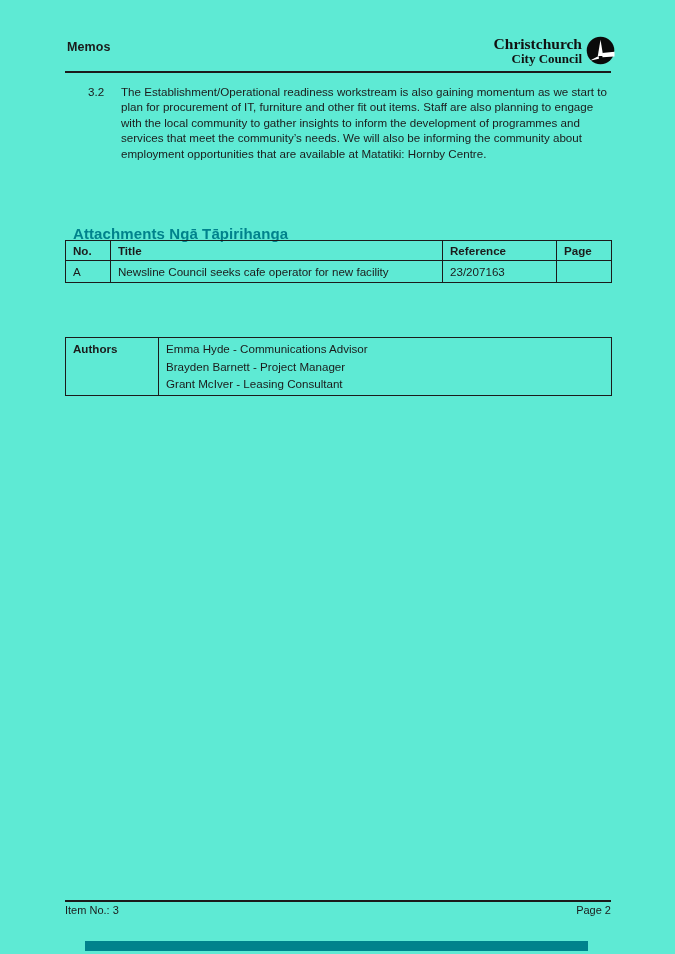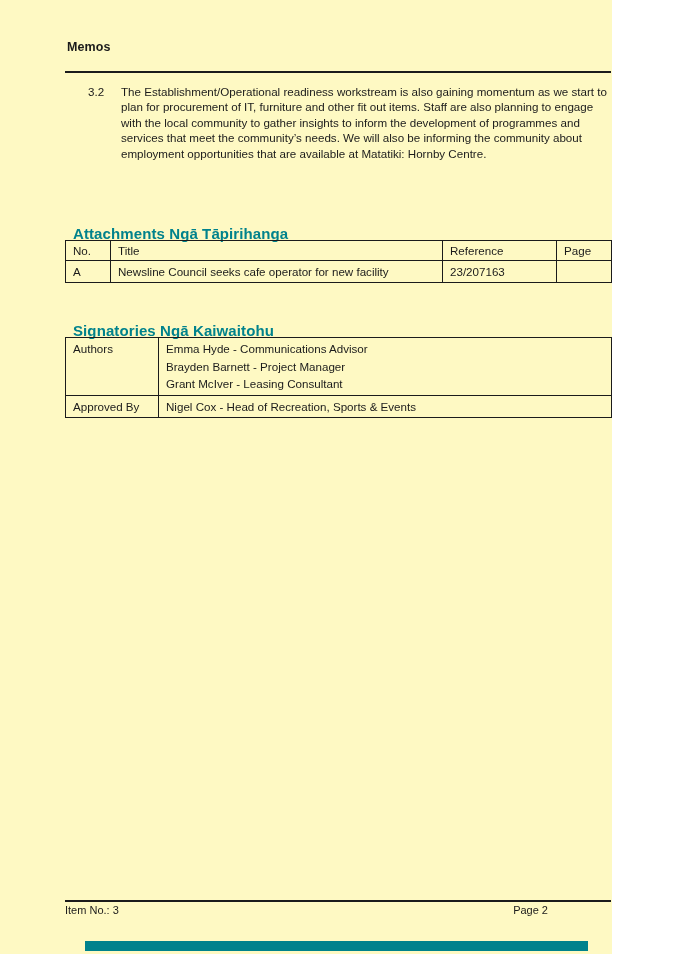--- a/index.html
+++ b/index.html
@@ -1,17 +1,17 @@
 <!DOCTYPE html>
 <html style="--teal: #00828C;"><head>
 <meta charset="utf-8">
 <style>
   html,body { margin:0; padding:0; background:#ffffff; }
   .page {
-    position:relative; width:612px; height:954px; background:#fef9c3;
+    position:relative; width:675px; height:954px; background:#5eead4;
     font-family:"Liberation Sans","DejaVu Sans",sans-serif; color:#1b1b1b;
     overflow:hidden;
   }
   
   .header-title { position:absolute; left:67px; top:40px; font-size:12.5px; font-weight:bold; letter-spacing:.1px; }
   .logo { position:absolute; top:36px; right:60px; display:flex; align-items:center; }
   .logo-text { text-align:right; font-family:"Liberation Serif","DejaVu Serif",serif; font-weight:bold; color:#111; line-height:1.02; margin-right:4px; }
   .logo-line1 { font-size:15.5px; }
   .logo-line2 { font-size:13px; }
   .emblem svg { width:29px; height:29px; display:block; }
@@ -23,21 +23,21 @@
   .clause-text { margin-left:33px; text-align:left; }
 
   
   .section-heading { position:absolute; left:65px; margin:8px; font-size:15px; font-weight:bold; color:var(--teal,#00828C); letter-spacing:.1px; }
   .attachments-heading { top:217px; }
   .signatories-heading { top:314px; }
 
   
   table { position:absolute; left:65px; width:546px; border-collapse:collapse; font-size:11.6px; color:#1b1b1b; table-layout:fixed; }
   th, td { border:1px solid #1b1b1b; padding:2px 7px; text-align:left; vertical-align:top; font-weight:normal; line-height:15px; }
-  th { font-weight:normal;margin-top:16px; }
+  th { font-weight:bold;margin-top:16px; }
   .attachments-table { top:240px; }
   .attachments-table col:nth-child(1){ width:45px; }
   .attachments-table col:nth-child(2){ width:332px; }
   .attachments-table col:nth-child(3){ width:114px; }
   .attachments-table col:nth-child(4){ width:55px; }
   .attachments-table td { padding-top:3px; padding-bottom:3px; }
 
   .signatories-table { top:337px; }
   .signatories-table col:nth-child(1){ width:93px; }
   .signatories-table col:nth-child(2){ width:453px; }
@@ -52,20 +52,34 @@
   
   .bottom-band { position:absolute; left:85px; top:941px; width:503px; height:10px; background:var(--teal,#00828C); }
 </style>
 </head>
 <body>
 
 <div class="page">
 
   <span class="header-title">Memos</span>
 
+  <div class="logo">
+    <div class="logo-text">
+      <div class="logo-line1">Christchurch</div>
+      <div class="logo-line2">City Council</div>
+    </div>
+    <span class="emblem">
+      <svg viewBox="0 0 28 28" aria-hidden="true">
+        <circle cx="14" cy="14" r="13.3" fill="#0a0a0a"></circle>
+        <polygon points="14,3.5 11.4,19.2 16.6,19.2" fill="#ffffff"></polygon>
+        <polygon points="15.6,16.4 27.5,15.2 27.5,19.8 15.9,20.4" fill="#ffffff"></polygon>
+        <polygon points="12.2,19.2 3.5,23.8 12.5,21.9" fill="#ffffff"></polygon>
+      </svg>
+    </span>
+  </div>
 
   <div class="header-rule"></div>
 
   <div class="clause">
     <span class="clause-num">3.2</span>
     <div class="clause-text">The Establishment/Operational readiness workstream is also gaining momentum as we start to plan for procurement of IT, furniture and other fit out items. Staff are also planning to engage with the local community to gather insights to inform the development of programmes and services that meet the community’s needs. We will also be informing the community about employment opportunities that are available at Matatiki: Hornby Centre.</div>
   </div>
 
   <h2 class="section-heading attachments-heading">Attachments Ngā Tāpirihanga</h2>
 
@@ -87,42 +101,35 @@
     <tbody>
       <tr>
         <td>A</td>
         <td>Newsline Council seeks cafe operator for new facility</td>
         <td>23/207163</td>
         <td></td>
       </tr>
     </tbody>
   </table>
 
-  <h2 class="section-heading signatories-heading">Signatories Ngā Kaiwaitohu</h2>
 
   <table class="signatories-table">
     <colgroup>
         <col>
         <col>
       </colgroup>
     <tbody>
       <tr>
         <th>Authors</th>
         <td>
           <div>Emma Hyde - Communications Advisor</div>
           <div>Brayden Barnett - Project Manager</div>
           <div>Grant McIver - Leasing Consultant</div>
         </td>
       </tr>
-      <tr>
-        <th>Approved By</th>
-        <td>
-          <div>Nigel Cox - Head of Recreation, Sports &amp; Events</div>
-        </td>
-      </tr>
     </tbody>
   </table>
 
   <div class="footer-rule"></div>
   <span class="footer-left">Item No.: 3</span>
   <span class="footer-right">Page 2</span>
 
   <div class="bottom-band"></div>
 
 </div>

